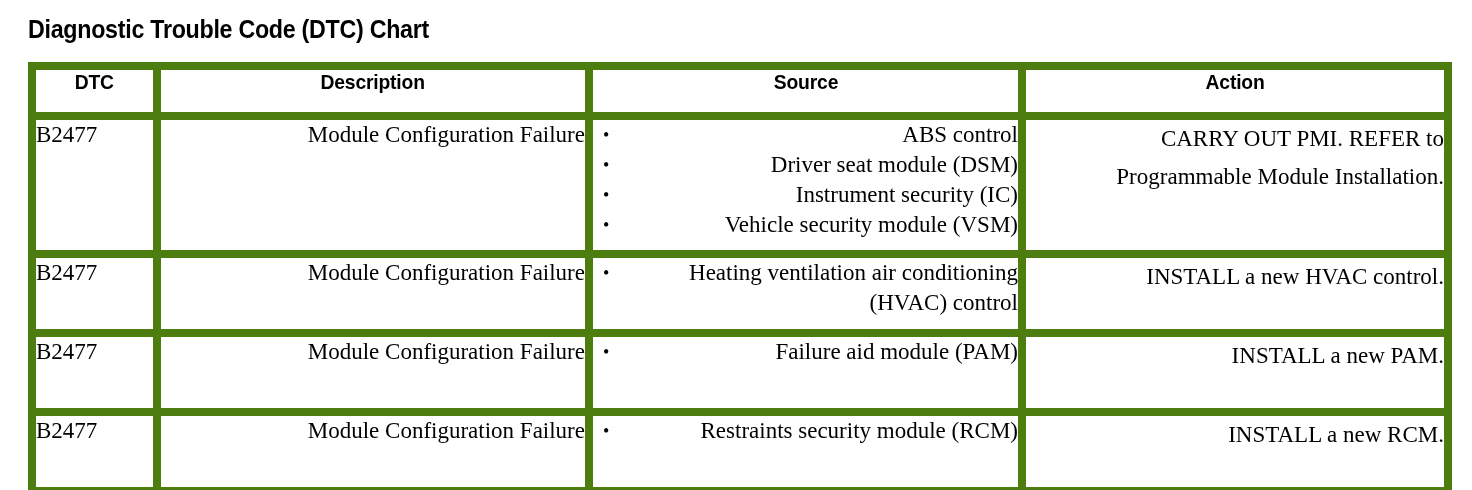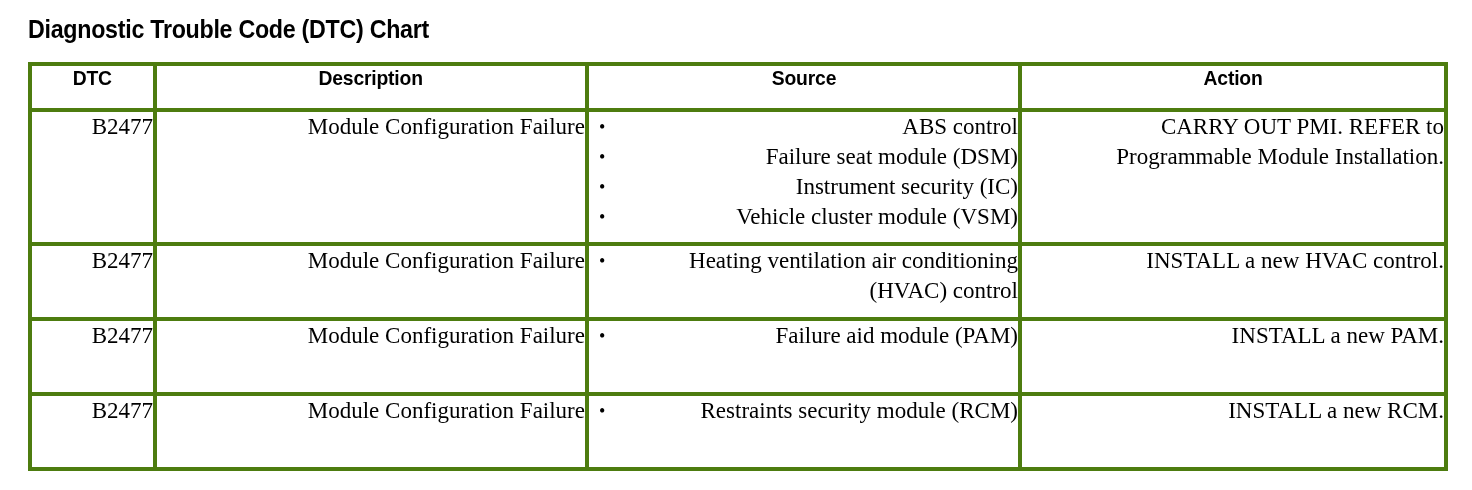--- a/index.html
+++ b/index.html
@@ -46,21 +46,21 @@
     border: 3px solid #000000;
   }
 
   .dtc-table col.col-dtc    { width: 125px; }
   .dtc-table col.col-desc   { width: 432px; }
   .dtc-table col.col-source { width: 433px; }
   .dtc-table col.col-action { width: 426px; }
 
   .dtc-table th,
   .dtc-table td {
-    border: 4px solid #4d7c0f;
+    border: 8px solid #4d7c0f;
     vertical-align: top;
     padding: 0;
     background: #ffffff;
   }
 
   thead th {
     font-family: "Liberation Sans", "DejaVu Sans", sans-serif;
     font-weight: bold;
     font-size: 21px;
     text-align: center;
@@ -73,21 +73,21 @@
     transform: scaleX(0.92);
   }
 
   tbody td {
     font-size: 23px;
     line-height: 30px;
     text-align: right;
   }
 
   .cell-dtc {
-    text-align: right;
+    text-align: left;
     padding: 8px 6px 10px 6px;
     white-space: nowrap;
   }
 
   .cell-desc {
     padding: 8px 10px 10px 14px;
   }
 
   .cell-source {
     padding: 8px 8px 10px 8px;
@@ -114,21 +114,21 @@
     top: 0;
     line-height: 30px;
     font-size: 18px;
   }
   .bullet-list li .bullet-text {
     display: block;
   }
 
   .action-text {
     display: block;
-    line-height: 30px;
+    line-height: 38px;
   }
 
   
   tr.row-1 td { height: 130px; }
   tr.row-2 td { height: 71px; }
   tr.row-3 td { height: 71px; }
   tr.row-4 td { height: 71px; }
 </style>
 </head>
 <body>
@@ -166,29 +166,29 @@
         <td class="cell-dtc">B2477</td>
         <td class="cell-desc">Module Configuration Failure</td>
         <td class="cell-source">
           <ul class="bullet-list">
             <li>
               <span class="bullet-dot">•</span>
               <span class="bullet-text">ABS control</span>
             </li>
             <li>
               <span class="bullet-dot">•</span>
-              <span class="bullet-text">Failure seat module (DSM)</span>
+              <span class="bullet-text">Driver seat module (DSM)</span>
             </li>
             <li>
               <span class="bullet-dot">•</span>
               <span class="bullet-text">Instrument security (IC)</span>
             </li>
             <li>
               <span class="bullet-dot">•</span>
-              <span class="bullet-text">Vehicle cluster module (VSM)</span>
+              <span class="bullet-text">Vehicle security module (VSM)</span>
             </li>
           </ul>
         </td>
         <td class="cell-action">
           <span class="action-text">CARRY OUT PMI. REFER to Programmable Module Installation.</span>
         </td>
       </tr>
 
       <tr class="row-2">
         <td class="cell-dtc">B2477</td>

